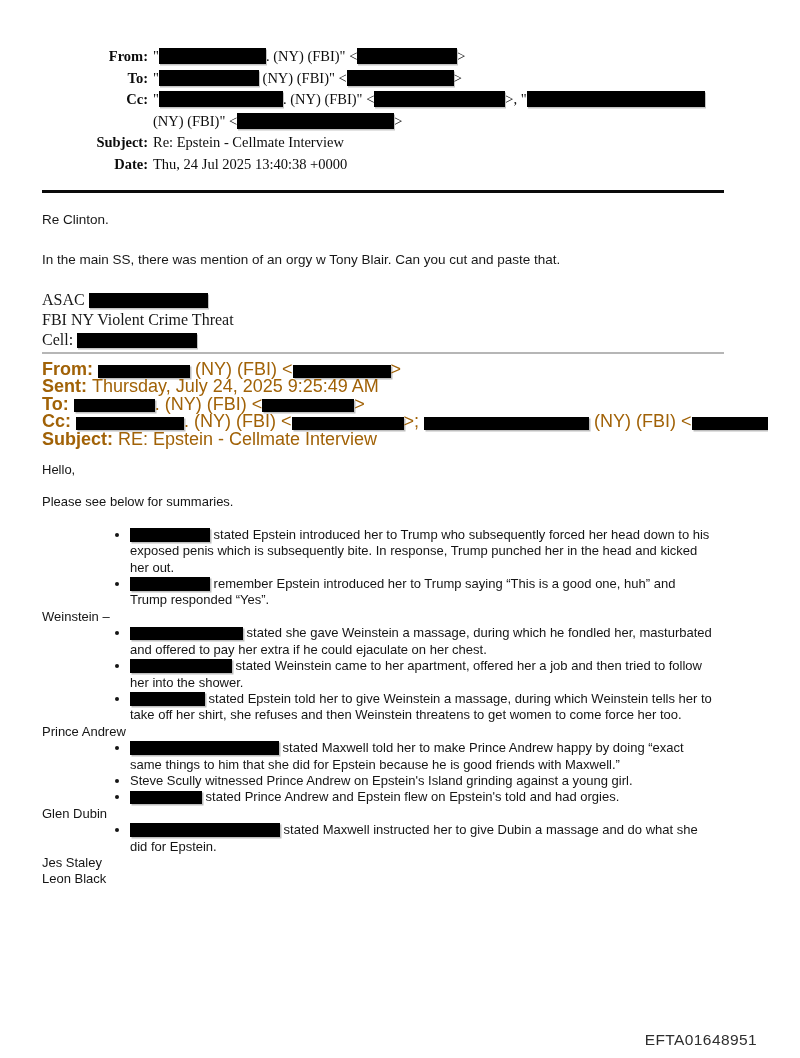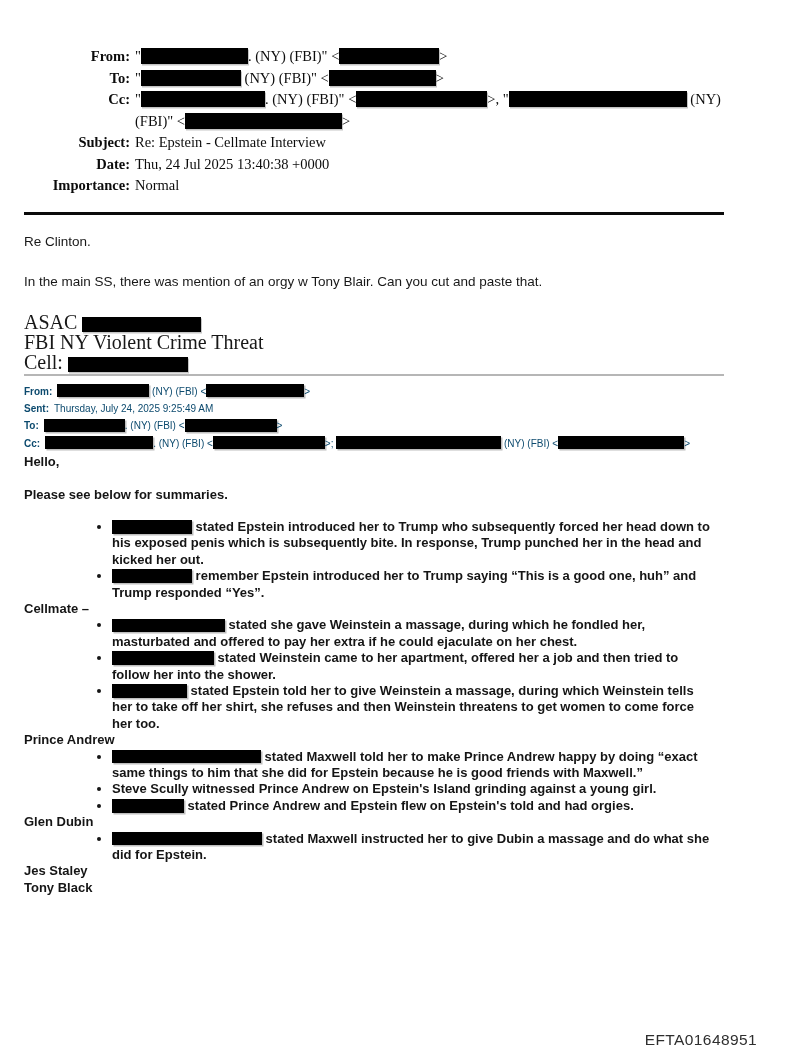--- a/index.html
+++ b/index.html
@@ -1,46 +1,46 @@
 <!DOCTYPE html>
 <html><head>
 <meta charset="utf-8">
 <style>
   html,body{margin:0;padding:0;background:#fff;}
   .page{
     position:relative;
     width:768px;height:1058px;
     box-sizing:border-box;
-    padding:46px 44px 0 24px;
+    padding:46px 44px 0 42px;
     background:#ffffff;
     color:#181818;
     font-family:"Liberation Sans",sans-serif;
     overflow:hidden;
   }
   
   #hdr1{font-family:"Liberation Serif",serif;font-size:14.5px;line-height:21.5px;color:#0c0c0c;}
   .h1row{display:flex;}
   .h1label{flex:0 0 106px;text-align:right;padding-right:5px;font-weight:700;}
   .h1val{flex:1;min-width:0;}
   .redact{display:inline-block;background:#000;}
   #hdr1 .redact{height:16px;vertical-align:-3px;box-shadow:1px 1.5px 0 rgba(125,125,125,.45);}
   .rule{height:3px;background:#0a0a0a;margin-top:15px;}
   
   #body1{margin-top:17px;font-size:13.5px;}
   #body1 p{margin:0 0 20px;line-height:20px;}
-  #sig{font-family:"Liberation Serif",serif;font-size:20px;line-height:20px;}
+  #sig{font-family:"Liberation Serif",serif;font-size:16px;line-height:20px;}
   #sig .redact{height:15px;vertical-align:-3px;box-shadow:1px 1.5px 0 rgba(125,125,125,.45);}
   .gray-rule{height:2px;background:#b6b6b6;margin-top:2px;}
   
-  #hdr2{margin-top:7px;font-size:10px;color:#0c4a6e;}
+  #hdr2{margin-top:7px;font-size:18px;color:#a16207;}
   .h2row{line-height:17.4px;white-space:nowrap;}
   .h2label{font-weight:700;margin-right:5px;}
   #hdr2 .redact{height:13px;vertical-align:-2.5px;box-shadow:1.5px 1.5px 0 rgba(125,125,125,.5);}
   
-  #body2{margin-top:2px;font-size:13px;line-height:16.4px;color:#151515;font-weight:bold;}
+  #body2{margin-top:14px;font-size:13px;line-height:16.4px;color:#151515;}
   #body2 p{margin:0 0 16px;}
   #body2 ul{margin:0;padding-left:88px;}
   #body2 li{padding-right:10px;}
   #body2 .redact{height:13.5px;vertical-align:-2.8px;box-shadow:1.5px 1.5px 0 rgba(125,125,125,.5);}
   .bates{position:absolute;right:11px;top:1031px;font-size:15.5px;letter-spacing:.4px;color:#2e2e2e;}
 </style>
 </head>
 <body>
 
 <div class="page">
@@ -59,24 +59,20 @@
         <span class="h1val"><span>"</span><span class="redact" style="width: 124px;"></span><span>. (NY) (FBI)" &lt;</span><span class="redact" style="width: 131px;"></span><span>&gt;, "</span><span class="redact" style="width: 178px;"></span><span> (NY) (FBI)" &lt;</span><span class="redact" style="width: 157px;"></span><span>&gt;</span></span>
       </div>
       <div class="h1row">
         <span class="h1label">Subject:</span>
         <span class="h1val"><span>Re: Epstein - Cellmate Interview</span></span>
       </div>
       <div class="h1row">
         <span class="h1label">Date:</span>
         <span class="h1val"><span>Thu, 24 Jul 2025 13:40:38 +0000</span></span>
       </div>
-      <div class="h1row">
-        <span class="h1label">Importance:</span>
-        <span class="h1val"><span>Normal</span></span>
-      </div>
     </section>
 
   <div class="rule"></div>
 
   <section id="body1">
     <p>Re Clinton.</p>
     <p>In the main SS, there was mention of an orgy w Tony Blair. Can you cut and paste that.</p>
     <div id="sig">
         <div><span>ASAC </span><span class="redact" style="width: 119px;"></span></div>
         <div><span>FBI NY Violent Crime Threat</span></div>
@@ -84,46 +80,47 @@
       </div>
   </section>
 
   <div class="gray-rule"></div>
 
   <section id="hdr2">
       <div class="h2row"><span class="h2label">From:</span><span class="redact" style="width: 92px;"></span><span> (NY) (FBI) &lt;</span><span class="redact" style="width: 98px;"></span><span>&gt;</span></div>
       <div class="h2row"><span class="h2label">Sent:</span><span>Thursday, July 24, 2025 9:25:49 AM</span></div>
       <div class="h2row"><span class="h2label">To:</span><span class="redact" style="width: 81px;"></span><span>. (NY) (FBI) &lt;</span><span class="redact" style="width: 92px;"></span><span>&gt;</span></div>
       <div class="h2row"><span class="h2label">Cc:</span><span class="redact" style="width: 108px;"></span><span>. (NY) (FBI) &lt;</span><span class="redact" style="width: 112px;"></span><span>&gt;; </span><span class="redact" style="width: 165px;"></span><span> (NY) (FBI) &lt;</span><span class="redact" style="width: 126px;"></span><span>&gt;</span></div>
+      <div class="h2row"><span class="h2label">Subject:</span><span>RE: Epstein - Cellmate Interview</span></div>
     </section>
 
   <section id="body2">
     <p>Hello,</p>
     <p>Please see below for summaries.</p>
     <div id="sections">
         <ul>
           <li><span class="redact" style="width: 80px;"></span><span> stated Epstein introduced her to Trump who subsequently forced her head down to his exposed penis which is subsequently bite. In response, Trump punched her in the head and kicked her out.</span></li>
           <li><span class="redact" style="width: 80px;"></span><span> remember Epstein introduced her to Trump saying “This is a good one, huh” and Trump responded “Yes”.</span></li>
         </ul>
-        <div>Cellmate –</div>
+        <div>Weinstein –</div>
         <ul>
           <li><span class="redact" style="width: 113px;"></span><span> stated she gave Weinstein a massage, during which he fondled her, masturbated and offered to pay her extra if he could ejaculate on her chest.</span></li>
           <li><span class="redact" style="width: 102px;"></span><span> stated Weinstein came to her apartment, offered her a job and then tried to follow her into the shower.</span></li>
           <li><span class="redact" style="width: 75px;"></span><span> stated Epstein told her to give Weinstein a massage, during which Weinstein tells her to take off her shirt, she refuses and then Weinstein threatens to get women to come force her too.</span></li>
         </ul>
         <div>Prince Andrew</div>
         <ul>
           <li><span class="redact" style="width: 149px;"></span><span> stated Maxwell told her to make Prince Andrew happy by doing “exact same things to him that she did for Epstein because he is good friends with Maxwell.”</span></li>
           <li><span>Steve Scully witnessed Prince Andrew on Epstein's Island grinding against a young girl.</span></li>
           <li><span class="redact" style="width: 72px;"></span><span> stated Prince Andrew and Epstein flew on Epstein's told and had orgies.</span></li>
         </ul>
         <div>Glen Dubin</div>
         <ul>
           <li><span class="redact" style="width: 150px;"></span><span> stated Maxwell instructed her to give Dubin a massage and do what she did for Epstein.</span></li>
         </ul>
         <div>Jes Staley</div>
-        <div>Tony Black</div>
+        <div>Leon Black</div>
       </div>
   </section>
 
   <div class="bates">EFTA01648951</div>
 
 </div>
 
 </body></html>

